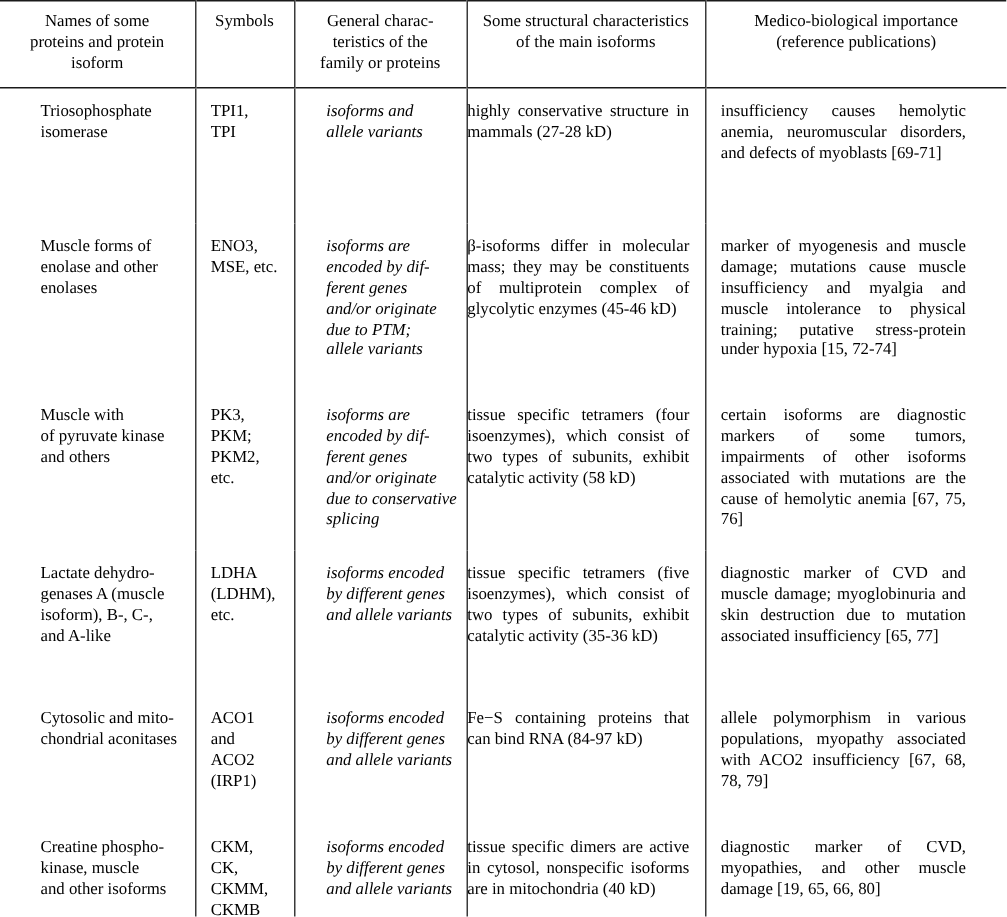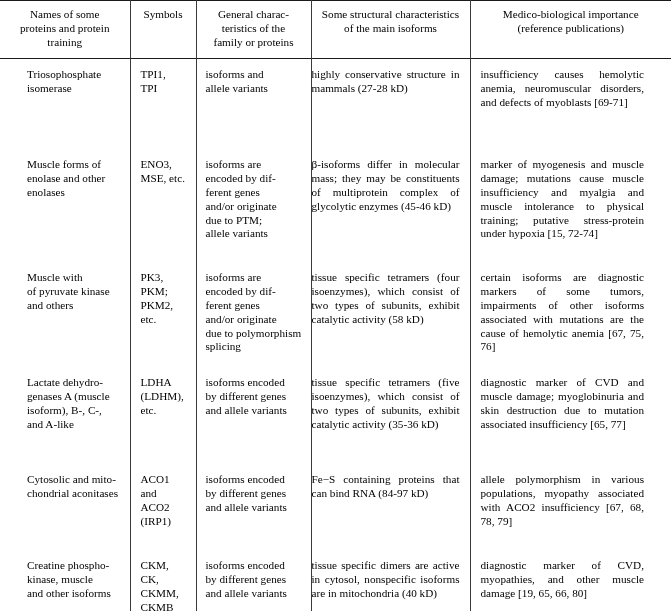--- a/index.html
+++ b/index.html
@@ -66,21 +66,21 @@
 
   
   td.col-name,
   td.col-symbol,
   td.col-general {
     text-align: left;
     hyphens: none;
   }
   td.col-name { padding-left: 27px; }
   td.col-symbol { padding-left: 10px; margin-left: 21px; }
-  td.col-general { padding-left: 9px; }
+  td.col-general { padding-left: 21px; font-style: italic; }
 
   td.col-struct,
   td.col-medico {
     text-align: justify;
     text-justify: inter-word;
     hyphens: none;
   }
   td.col-struct { padding-left: 0; padding-right: 10px; }
   td.col-medico { padding-left: 10px; padding-right: 27px; }
 
@@ -106,21 +106,21 @@
         <col class="c2">
         <col class="c3">
         <col class="c4">
         <col class="c5">
     </colgroup>
     <thead>
       <tr class="header-row">
         <th class="col-name-h">
             <span class="hdr-line">Names of some</span>
             <span class="hdr-line">proteins and protein</span>
-            <span class="hdr-line">training</span>
+            <span class="hdr-line">isoform</span>
           </th>
         <th class="col-symbol-h">
             <span class="hdr-line">Symbols</span>
           </th>
         <th class="col-general-h">
             <span class="hdr-line">General charac-</span>
             <span class="hdr-line">teristics of the</span>
             <span class="hdr-line">family or proteins</span>
           </th>
         <th class="col-struct-h">
@@ -181,21 +181,21 @@
             <span class="cell-line">PK3,</span>
             <span class="cell-line">PKM;</span>
             <span class="cell-line">PKM2,</span>
             <span class="cell-line">etc.</span>
           </td>
           <td class="col-general">
             <span class="cell-line">isoforms are</span>
             <span class="cell-line">encoded by dif-</span>
             <span class="cell-line">ferent genes</span>
             <span class="cell-line">and/or originate</span>
-            <span class="cell-line">due to polymorphism</span>
+            <span class="cell-line">due to conservative</span>
             <span class="cell-line">splicing</span>
           </td>
           <td class="col-struct">tissue specific tetramers (four isoenzymes), which consist of two types of subunits, exhibit catalytic activity (58 kD)</td>
           <td class="col-medico">certain isoforms are diagnostic markers of some tumors, impairments of other isoforms associated with mutations are the cause of hemolytic anemia [67, 75, 76]</td>
         </tr>
         <tr class="row-r3">
           <td class="col-name">
             <span class="cell-line">Lactate dehydro-</span>
             <span class="cell-line">genases A (muscle</span>
             <span class="cell-line">isoform), B-, C-,</span>

